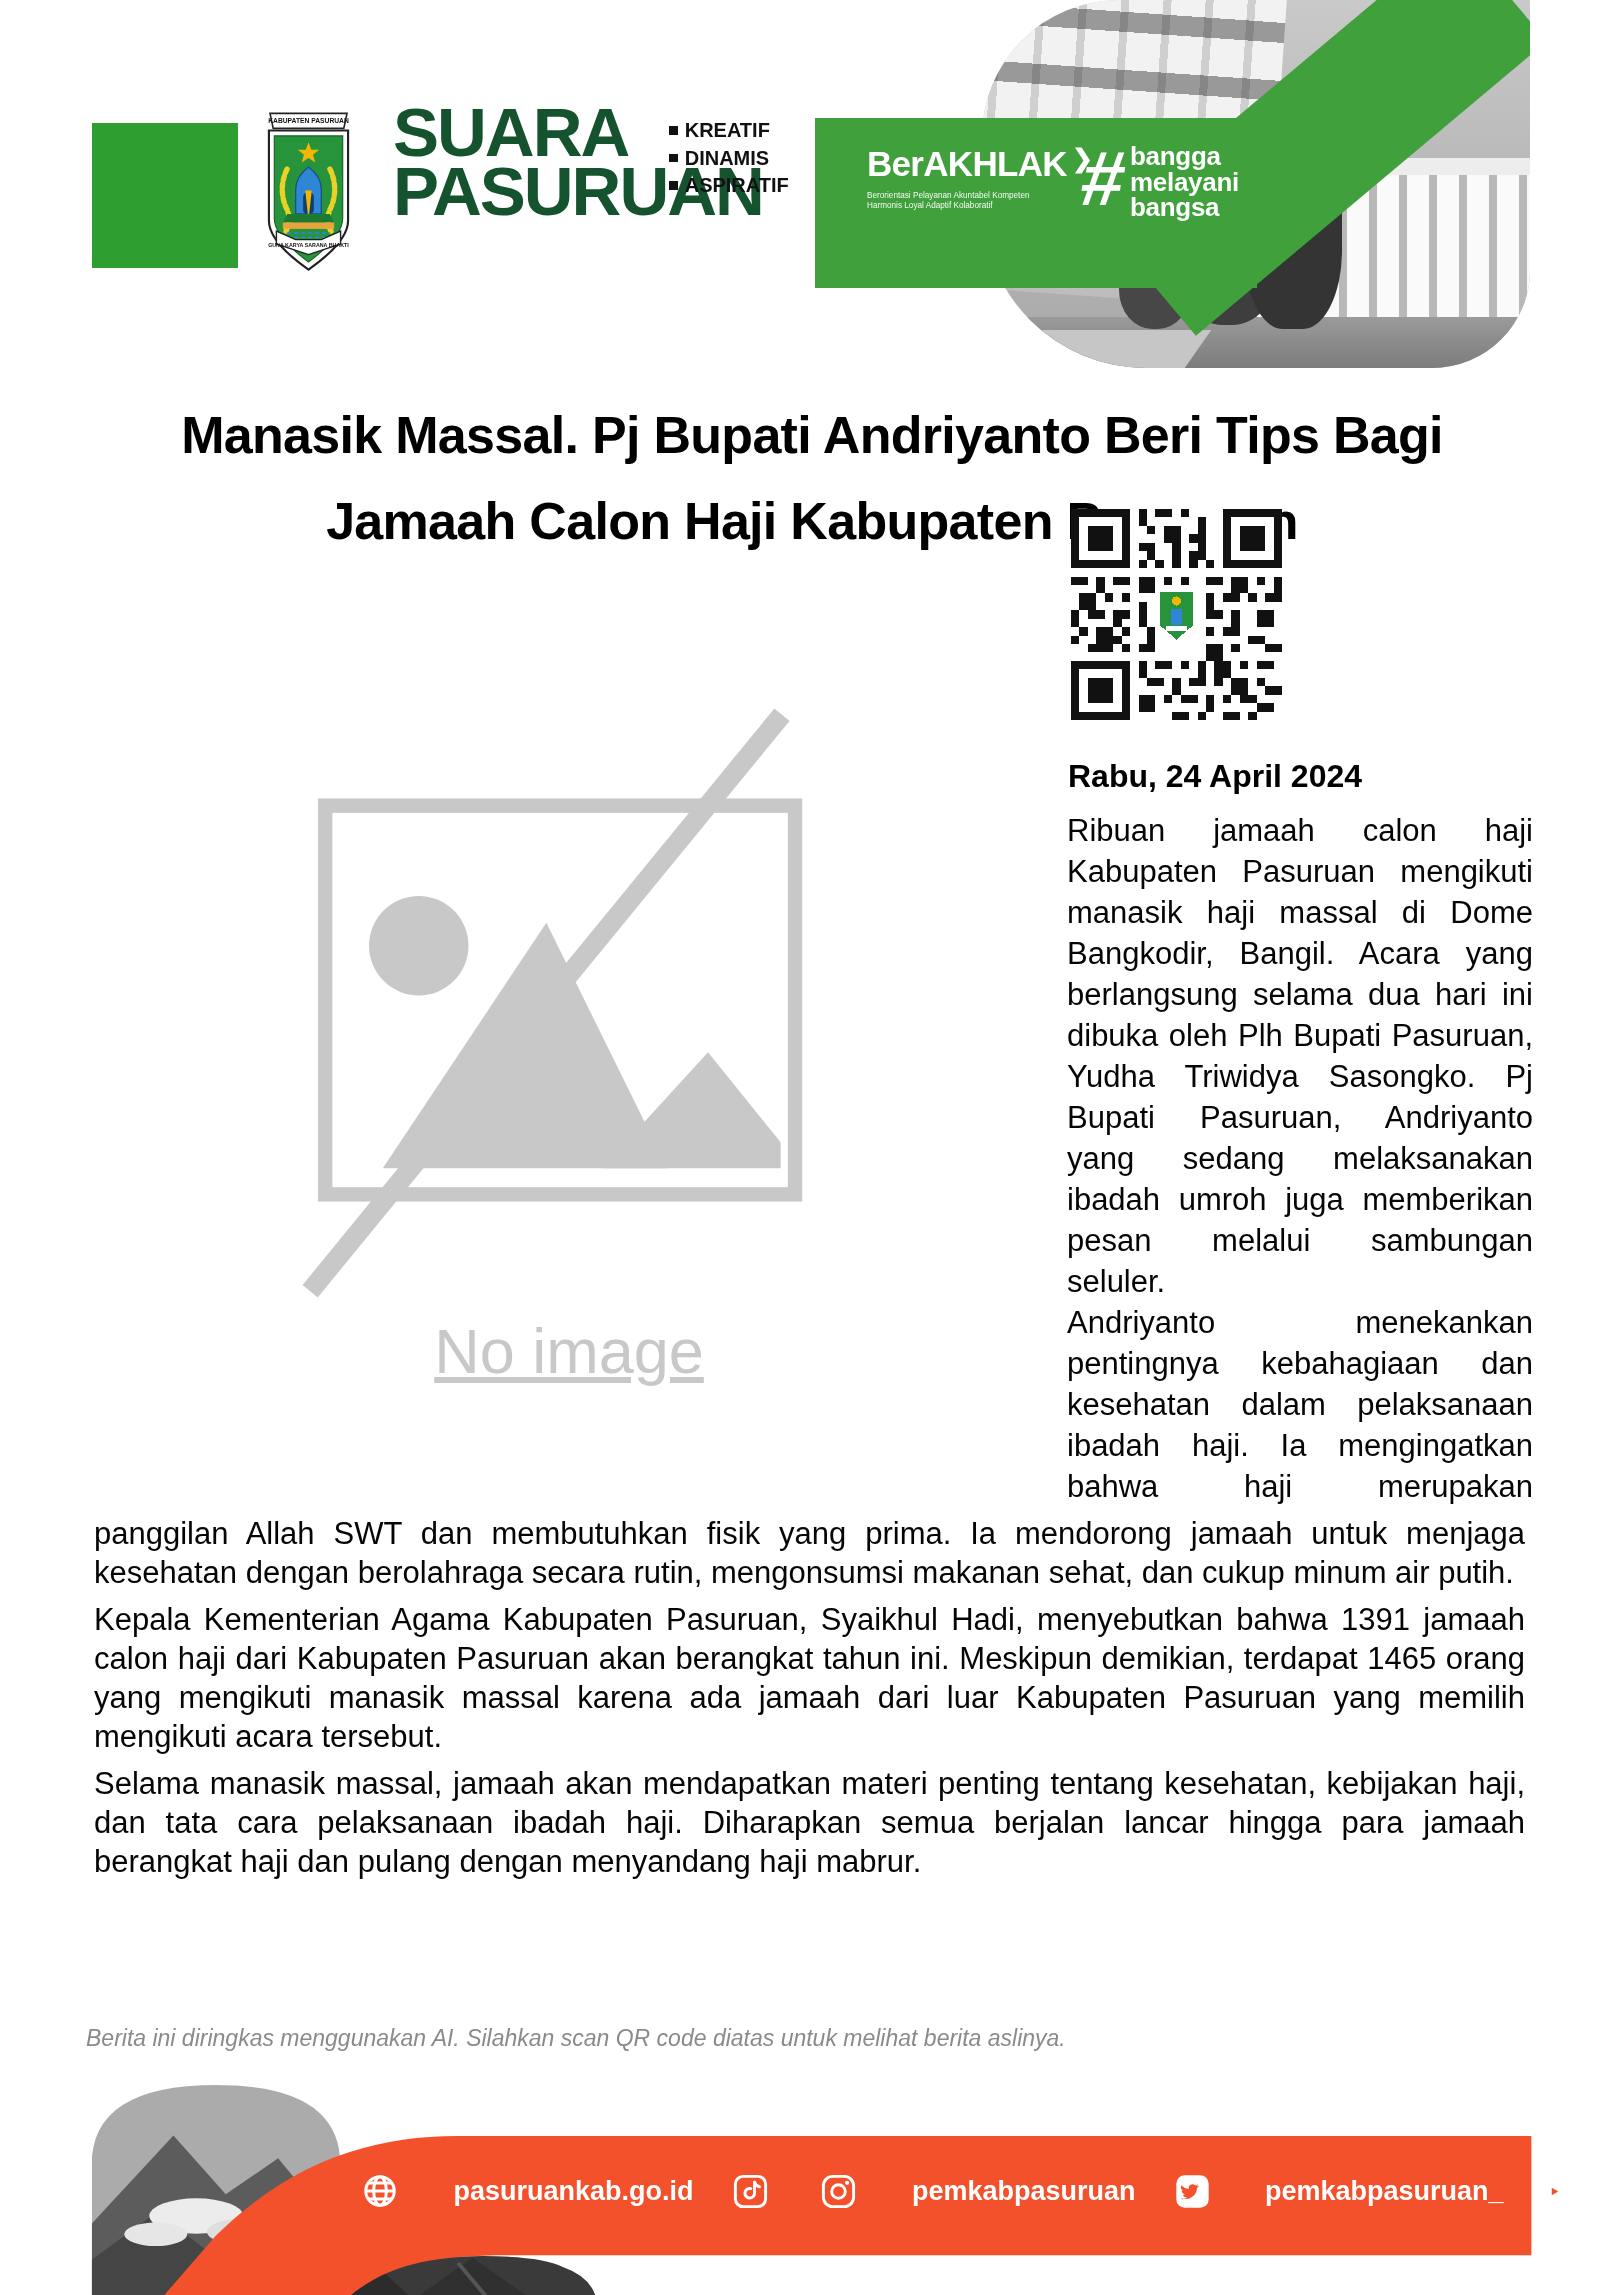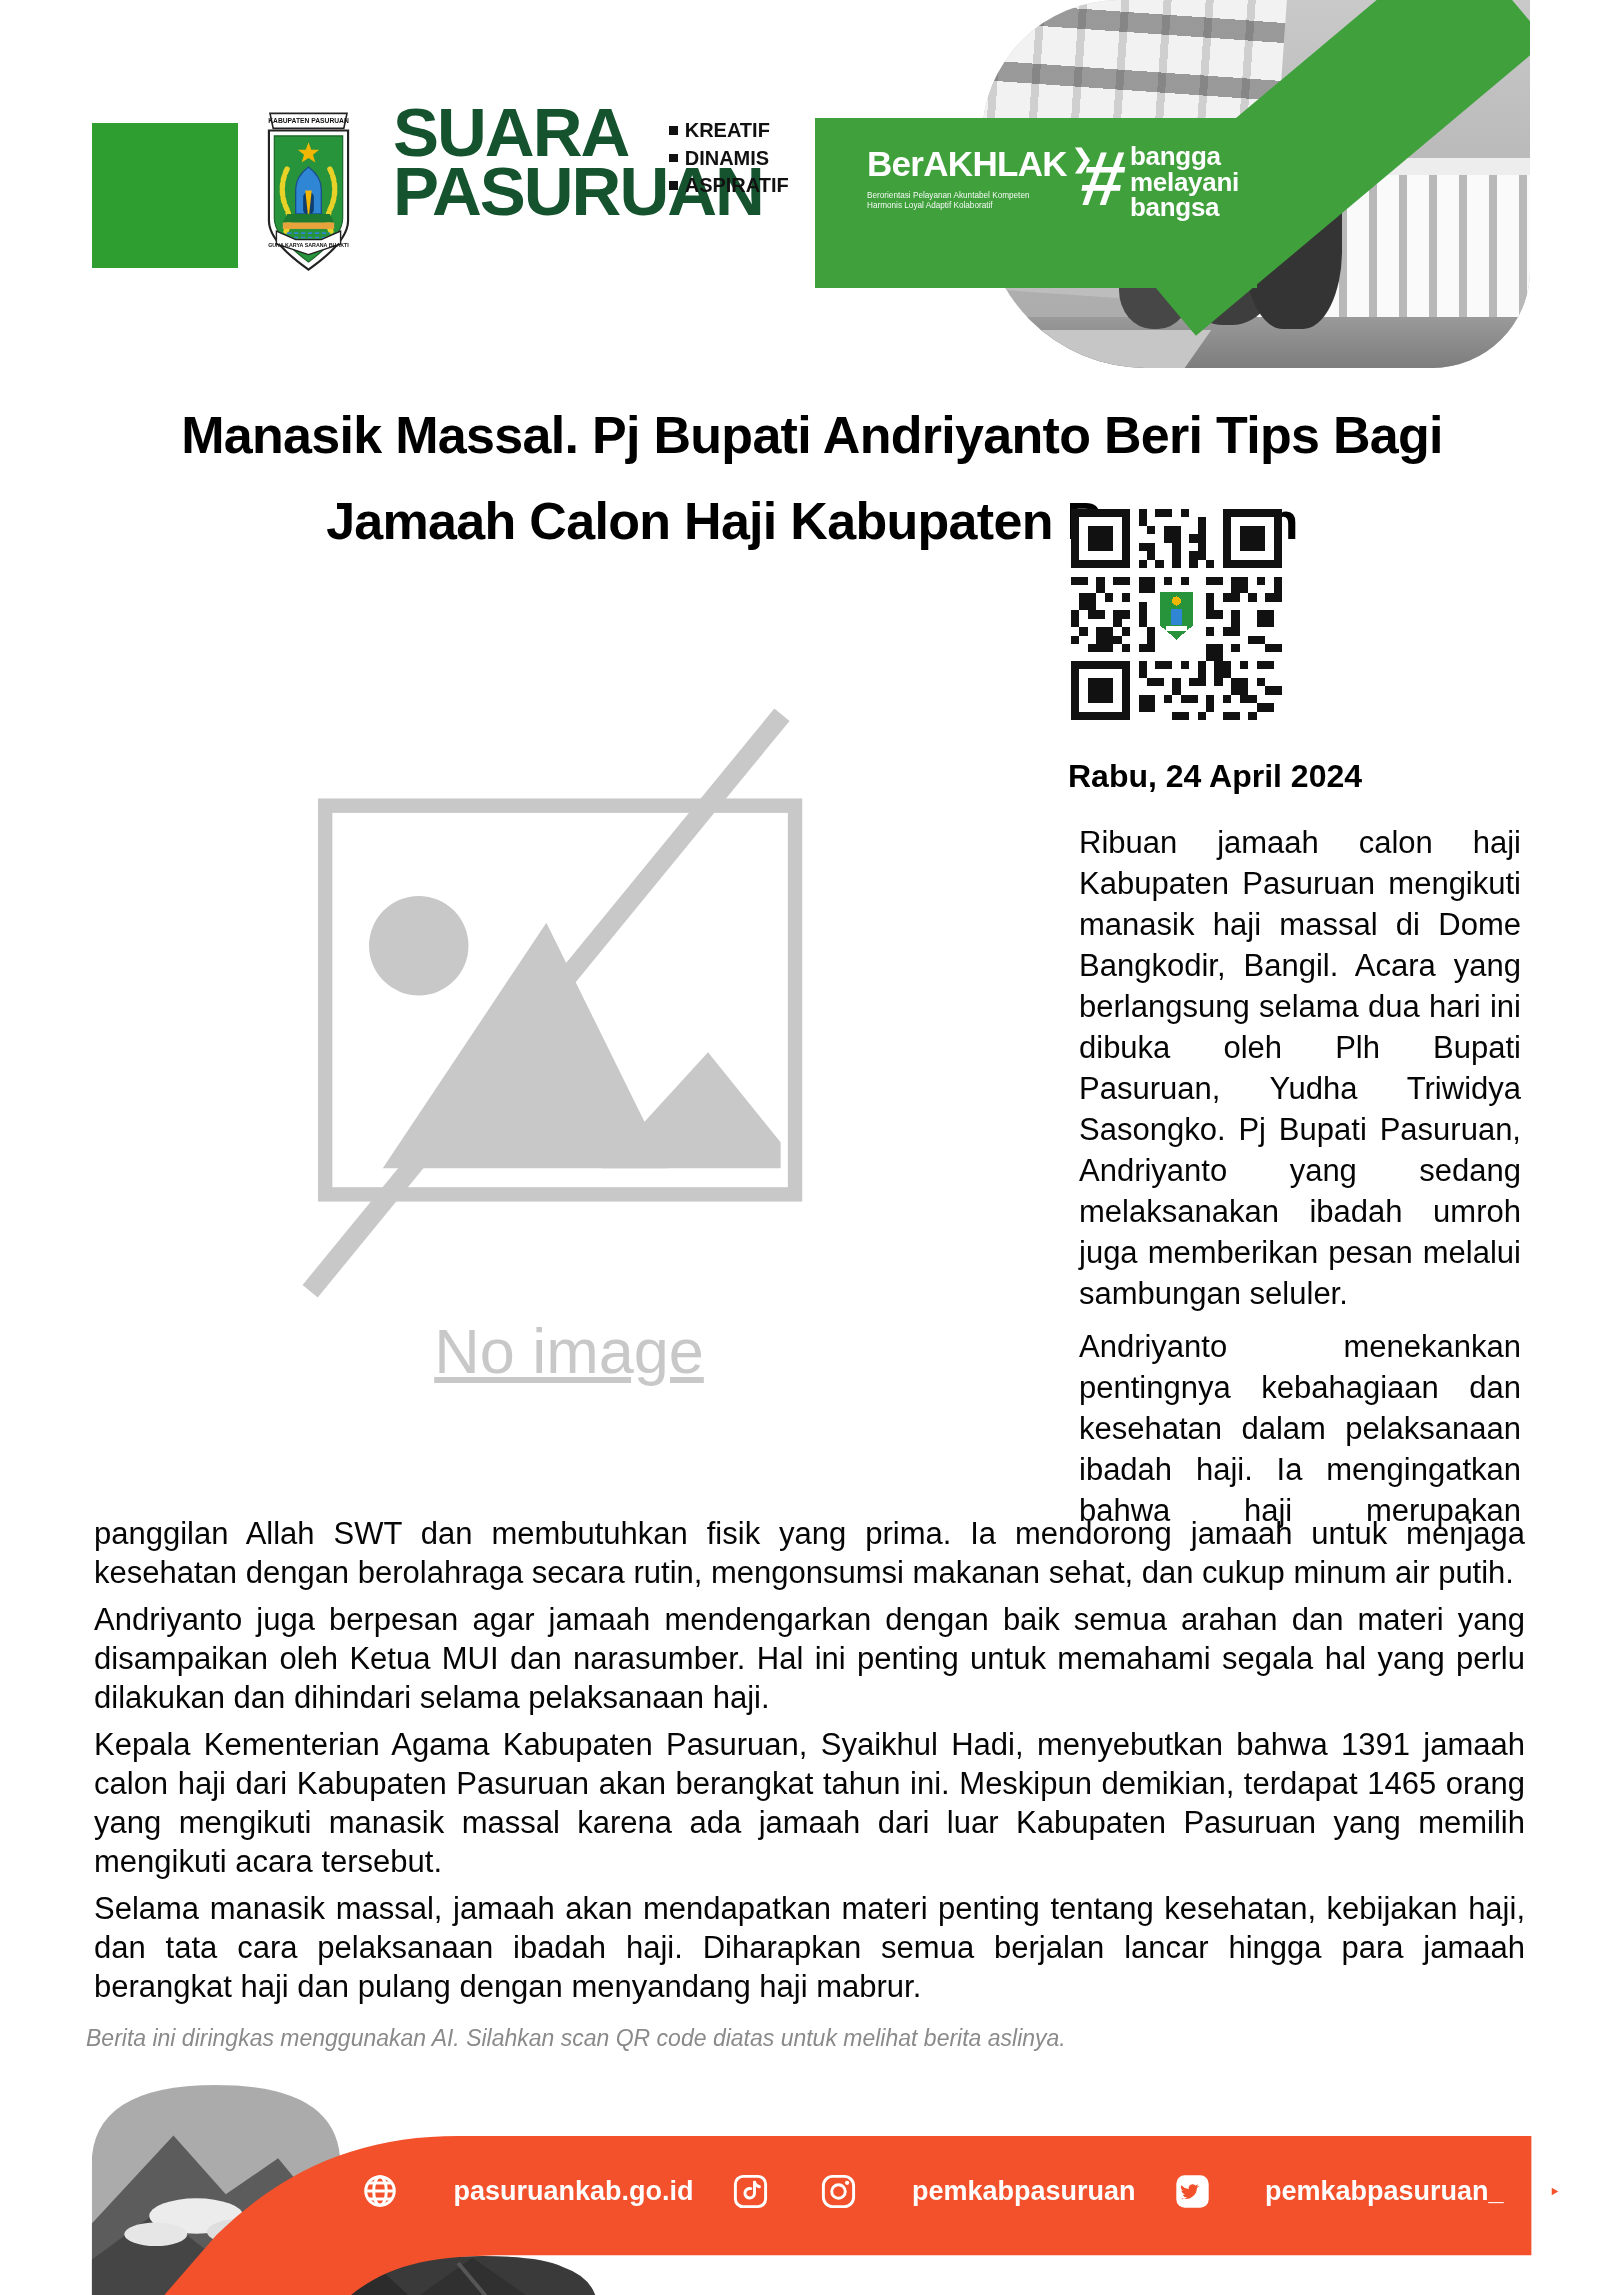--- a/index.html
+++ b/index.html
@@ -46,21 +46,21 @@
   .bangga-hash{font-size:77px;font-weight:bold;line-height:68px;transform:skewX(-8deg);margin-right:5.2px;}
   .bangga-words div{font-size:26px;font-weight:bold;line-height:25.5px;letter-spacing:-0.3px;}
 
   
   .title{position:absolute;left:92px;top:357px;width:1440px;text-align:center;
          font-size:52px;font-weight:bold;line-height:86px;color:#000;letter-spacing:-0.7px;}
   .qr{position:absolute;left:1071px;top:509px;width:211px;height:211px;}
   .date{position:absolute;left:1068px;top:758px;font-size:32px;font-weight:bold;color:#000;}
   .col{position:absolute;left:1067px;top:810px;width:466px;font-size:31px;line-height:41px;
        text-align:justify;color:#050505;}
-  .col p{margin:12px;}
+  .col p{margin:0;}
   .col p.cont{text-align-last:justify;}
   .placeholder-svg{position:absolute;left:85px;top:687px;width:962px;height:753px;}
   .no-image-label{position:absolute;left:88px;top:1315px;width:962px;text-align:center;
        font-size:63px;color:#c8c8c8;text-decoration:underline;}
   .fulltext{position:absolute;left:86px;top:1506px;width:1447px;font-size:31px;line-height:39px;
        text-align:justify;color:#050505;}
   .fulltext p{margin:8px;}
   .ai-note{position:absolute;left:86px;top:2025px;width:1447px;font-size:23px;font-style:italic;color:#8a8a8a;}
 
   
@@ -274,21 +274,20 @@
       <circle cx="510" cy="395" r="76"></circle>
       <polygon points="455,735 705,360 890,735"></polygon>
       <polygon points="790,735 952,558 1095,735"></polygon>
     </g>
     <line x1="344" y1="923" x2="1065" y2="42" stroke="#c8c8c8" stroke-width="30"></line>
   </svg>
   <div class="no-image-label">No image</div>
 
   <div class="fulltext">
     <p>panggilan Allah SWT dan membutuhkan fisik yang prima. Ia mendorong jamaah untuk menjaga kesehatan dengan berolahraga secara rutin, mengonsumsi makanan sehat, dan cukup minum air putih.</p>
-    <p>Andriyanto juga berpesan agar jamaah mendengarkan dengan baik semua arahan dan materi yang disampaikan oleh Ketua MUI dan narasumber. Hal ini penting untuk memahami segala hal yang perlu dilakukan dan dihindari selama pelaksanaan haji.</p>
     <p>Kepala Kementerian Agama Kabupaten Pasuruan, Syaikhul Hadi, menyebutkan bahwa 1391 jamaah calon haji dari Kabupaten Pasuruan akan berangkat tahun ini. Meskipun demikian, terdapat 1465 orang yang mengikuti manasik massal karena ada jamaah dari luar Kabupaten Pasuruan yang memilih mengikuti acara tersebut.</p>
     <p>Selama manasik massal, jamaah akan mendapatkan materi penting tentang kesehatan, kebijakan haji, dan tata cara pelaksanaan ibadah haji. Diharapkan semua berjalan lancar hingga para jamaah berangkat haji dan pulang dengan menyandang haji mabrur.</p>
   </div>
 
   <div class="ai-note">Berita ini diringkas menggunakan AI. Silahkan scan QR code diatas untuk melihat berita aslinya.</div>
 
   <svg class="footer-deco" viewBox="0 0 2480 360">
     <defs>
       <clipPath id="d1">
           <path d="M140,360 V160 Q140,38 330,38 Q520,38 520,160 V360 Z"></path>

